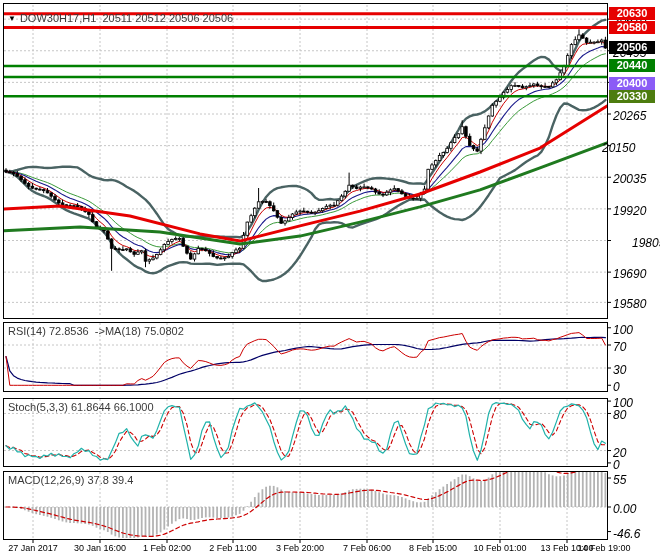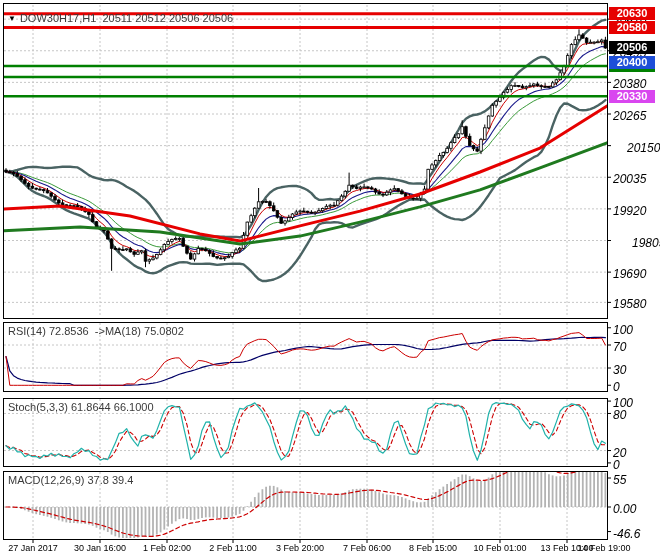--- a/index.html
+++ b/index.html
@@ -627,32 +627,32 @@
 
   <div class="txt hdr" style="left:8px;top:325px;">RSI(14) 72.8536  -&gt;MA(18) 75.0802</div>
   <div class="txt hdr" style="left:8px;top:401px;">Stoch(5,3,3) 61.8644 66.1000</div>
   <div class="txt hdr" style="left:8px;top:474px;">MACD(12,26,9) 37.8 39.4</div>
 
   <div id="labels-layer">
       <div class="txt tick-label" style="left: 613px; top: 14.125px;">20610</div>
       <div class="txt tick-label" style="left: 613px; top: 45.75px;">20495</div>
       <div class="txt tick-label" style="left: 613px; top: 77.375px;">20380</div>
       <div class="txt tick-label" style="left: 613px; top: 109px;">20265</div>
-      <div class="txt tick-label" style="left: 627px; top: 140.625px;">20150</div>
+      <div class="txt tick-label" style="left: 602px; top: 140.625px;">20150</div>
       <div class="txt tick-label" style="left: 613px; top: 172.25px;">20035</div>
       <div class="txt tick-label" style="left: 613px; top: 203.875px;">19920</div>
       <div class="txt tick-label" style="left: 632px; top: 235.5px;">19805</div>
       <div class="txt tick-label" style="left: 613px; top: 267.125px;">19690</div>
       <div class="txt tick-label" style="left: 613px; top: 297.375px;">19580</div>
       <div class="axis-box" style="top: 7.125px; background: rgb(230, 0, 0);">20630</div>
       <div class="axis-box" style="top: 20.875px; background: rgb(230, 0, 0);">20580</div>
       <div class="axis-box" style="top: 41.225px; background: rgb(0, 0, 0);">20506</div>
       <div class="axis-box" style="top: 59.375px; background: rgb(0, 128, 0);">20440</div>
-      <div class="axis-box" style="top: 56px; background: #1d4ed8;">20400</div>
-      <div class="axis-box" style="top: 89.625px; background: #d946ef;">20330</div>
+      <div class="axis-box" style="top: 77px; background: #8b5cf6;">20400</div>
+      <div class="axis-box" style="top: 89.625px; background: #4d7c0f;">20330</div>
       <div class="txt tick-label" style="left: 613px; top: 322.75px;">100</div>
       <div class="txt tick-label" style="left: 613px; top: 340px;">70</div>
       <div class="txt tick-label" style="left: 613px; top: 363px;">30</div>
       <div class="txt tick-label" style="left: 613px; top: 380.25px;">0</div>
       <div class="txt tick-label" style="left: 613px; top: 396.091px;">100</div>
       <div class="txt tick-label" style="left: 613px; top: 408.455px;">80</div>
       <div class="txt tick-label" style="left: 613px; top: 445.545px;">20</div>
       <div class="txt tick-label" style="left: 613px; top: 457.909px;">0</div>
       <div class="txt tick-label" style="left: 613px; top: 473.015px;">55</div>
       <div class="txt tick-label" style="left: 613px; top: 502px;">0.00</div>

